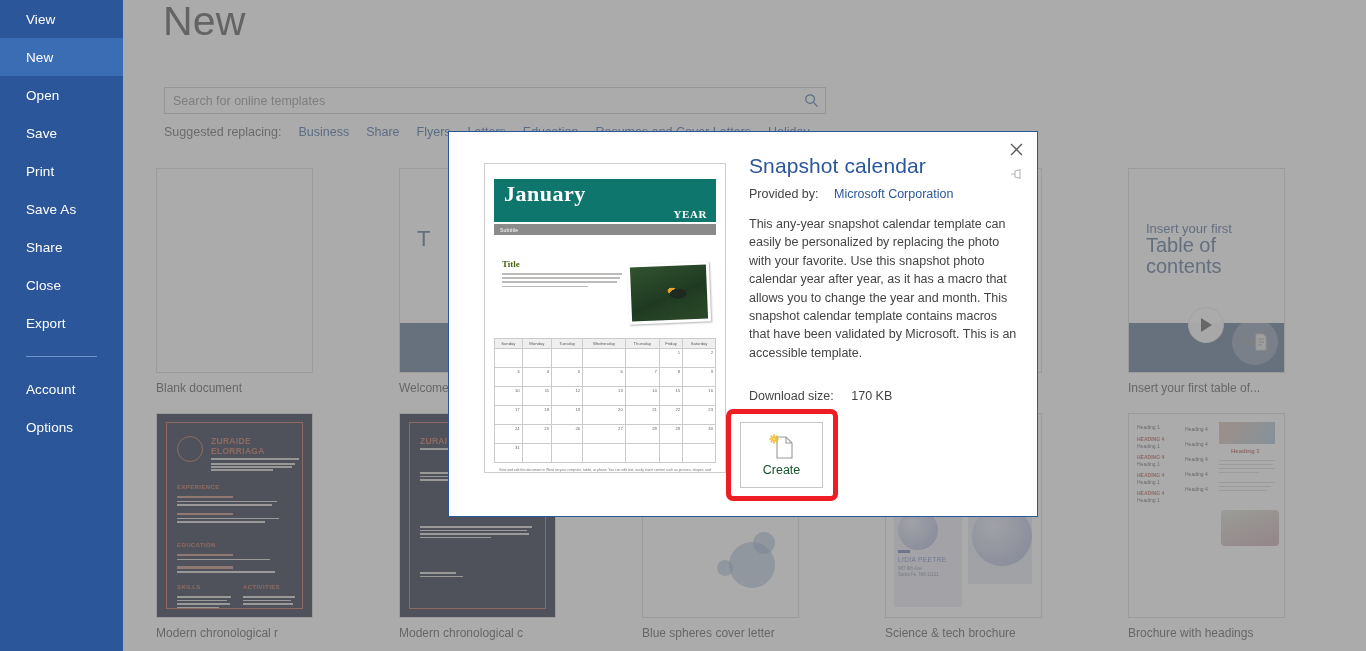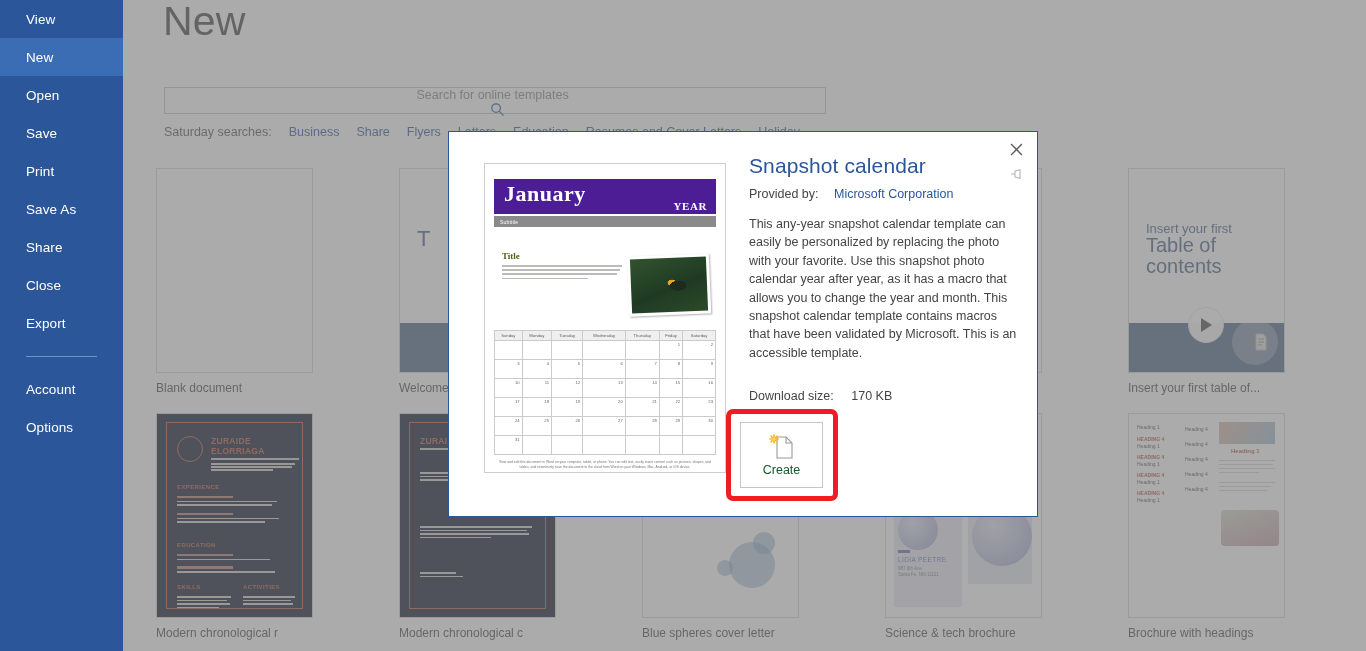--- a/index.html
+++ b/index.html
@@ -33,21 +33,20 @@
   .page-title {
     position: absolute; left: 40px; top: -2px;
     font-size: 41px; font-weight: 400; color: #444;
     letter-spacing: .2px;
   }
   .search-row { position: absolute; left: 41px; top: 87px; }
   .search-box {
     width: 662px; height: 27px; background: #ffffff;
     border: 1px solid #c8c6c4; display: flex; align-items: center;
     padding: 0 4px 0 8px;
-    flex-direction: column;
   }
   .search-box input {
     flex: 1; border: 0; outline: none; font-size: 12.5px;
     font-family: "Liberation Sans", sans-serif; color: #444;
     background: transparent;
   }
   .search-box input::placeholder { color: #8a8886; }
   .mag {
     width: 20px; height: 20px; display: flex;
     align-items: center; justify-content: center;
@@ -166,21 +165,21 @@
   }
 
   .preview-pane {
     position: absolute; left: 35px; top: 31px; width: 242px; height: 310px;
     border: 1px solid #d0cecc; background: #fff; overflow: hidden;
   }
 
   
   .cal { position: absolute; inset: 0; padding: 7px 7px 0 7px; background: #fff; }
   .cal-hdr {
-    height: 35px; background: #4c1d95; position: relative;
+    height: 43px; background: #0f766e; position: relative;
     margin: 8px 2px 0 2px;
   }
   .cal-month {
     position: absolute; left: 10px; top: 2px; color: #fff;
     font-family: "Liberation Serif", serif; font-weight: bold;
     font-size: 22px; letter-spacing: .5px;
   }
   .cal-year {
     position: absolute; right: 9px; bottom: 2px; color: #fff;
     font-family: "Liberation Serif", serif; font-weight: bold;
@@ -311,21 +310,21 @@
           <span class="mag">
             <svg width="15" height="15" viewBox="0 0 16 16">
               <circle cx="6.5" cy="6.5" r="4.6" fill="none" stroke="#2b579a" stroke-width="1.3"></circle>
               <line x1="10" y1="10" x2="14.5" y2="14.5" stroke="#2b579a" stroke-width="1.3"></line>
             </svg>
           </span>
         </div>
       </div>
 
       <div class="suggest">
-        <span class="lbl">Saturday searches:</span>
+        <span class="lbl">Suggested replacing:</span>
         <span class="term">Business</span>
         <span class="term">Share</span>
         <span class="term">Flyers</span>
         <span class="term">Letters</span>
         <span class="term">Education</span>
         <span class="term">Resumes and Cover Letters</span>
         <span class="term">Holiday</span>
       </div>
 
       <div class="tiles">

